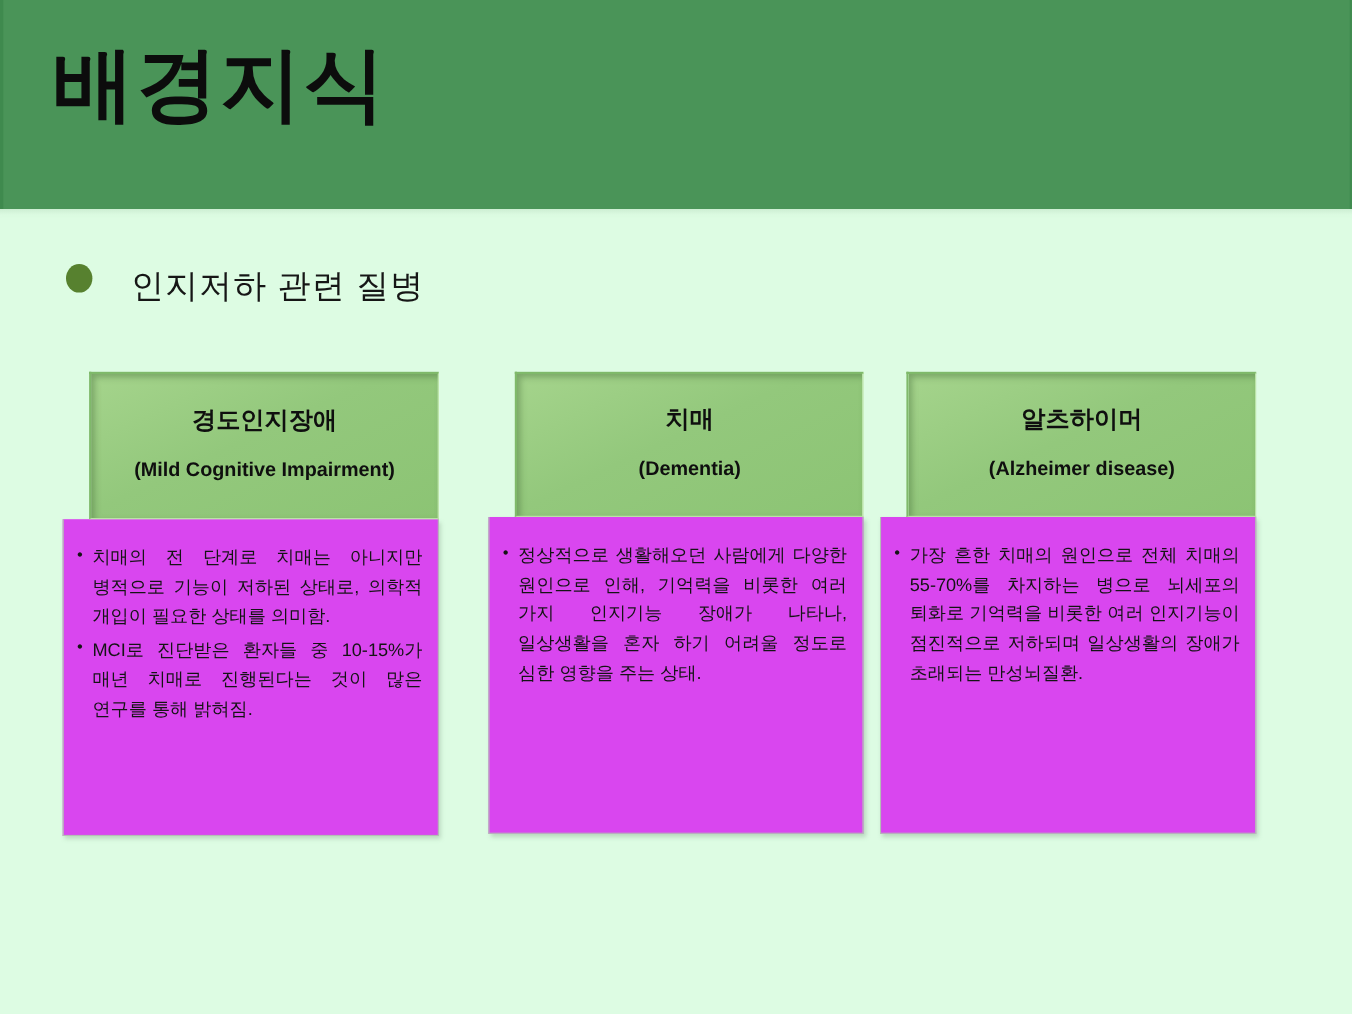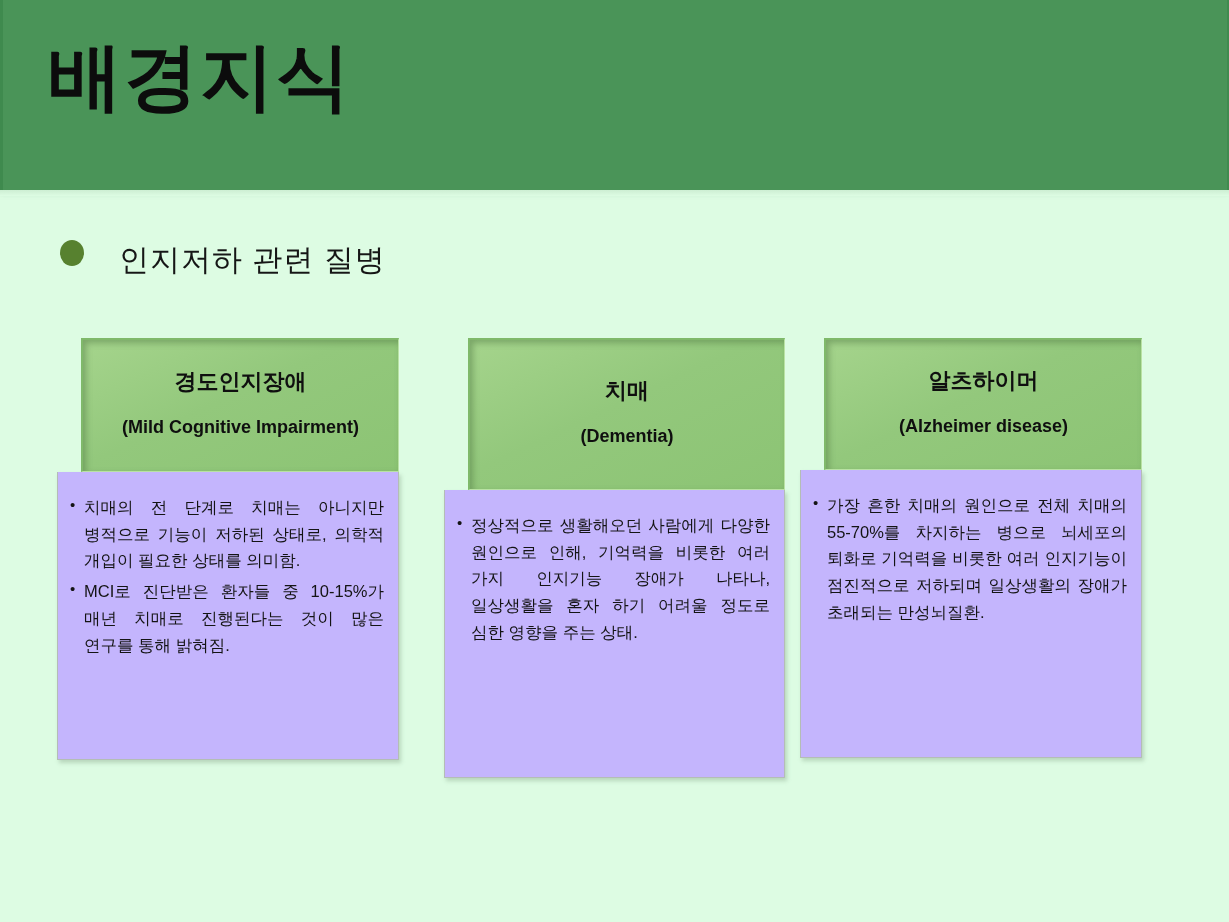--- a/index.html
+++ b/index.html
@@ -83,21 +83,21 @@
     line-height:1.35;
   }
   .card-head-en{
     font-size:18px;
     font-weight:700;
     color:#0f0f0f;
     line-height:1.38;
     margin-top:18px;
   }
   .card-body{
-    background:#c4b5fd;
+    background:#d946ef;
     border:1px solid #b4bdb6;
     border-top:none;
     box-shadow:2px 3px 4px rgba(140,170,145,.45);
     padding:22px 14px 0 12px;
   }
   .card-body ul{ list-style:none; }
   .card-body li{
     position:relative;
     padding-left:14px;
     font-size:16.5px;
@@ -114,21 +114,21 @@
     left:0; top:-1px;
     font-size:15px;
   }
 
   
   #card-mci   { left:57px;  width:342px; }
   #card-mci   .card-head{ height:134px; }
   #card-mci   .card-body{ height:288px; }
 
   #card-dem   { left:444px; width:341px; }
-  #card-dem   .card-head{ height:152px; }
+  #card-dem   .card-head{ height:132px; }
   #card-dem   .card-body{ height:288px; }
 
   #card-ad    { left:800px; width:342px; }
   #card-ad    .card-head{ height:132px; }
   #card-ad    .card-body{ height:288px; }
 </style>
 </head>
 <body>
 
 <div class="header-band">

